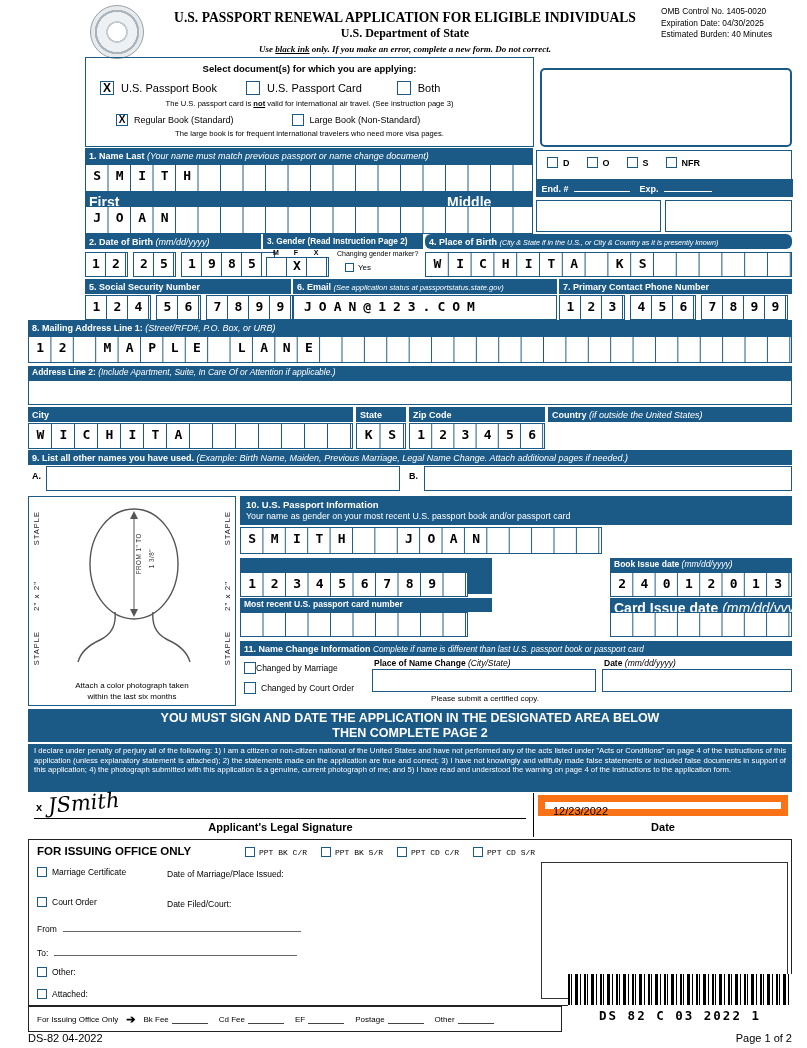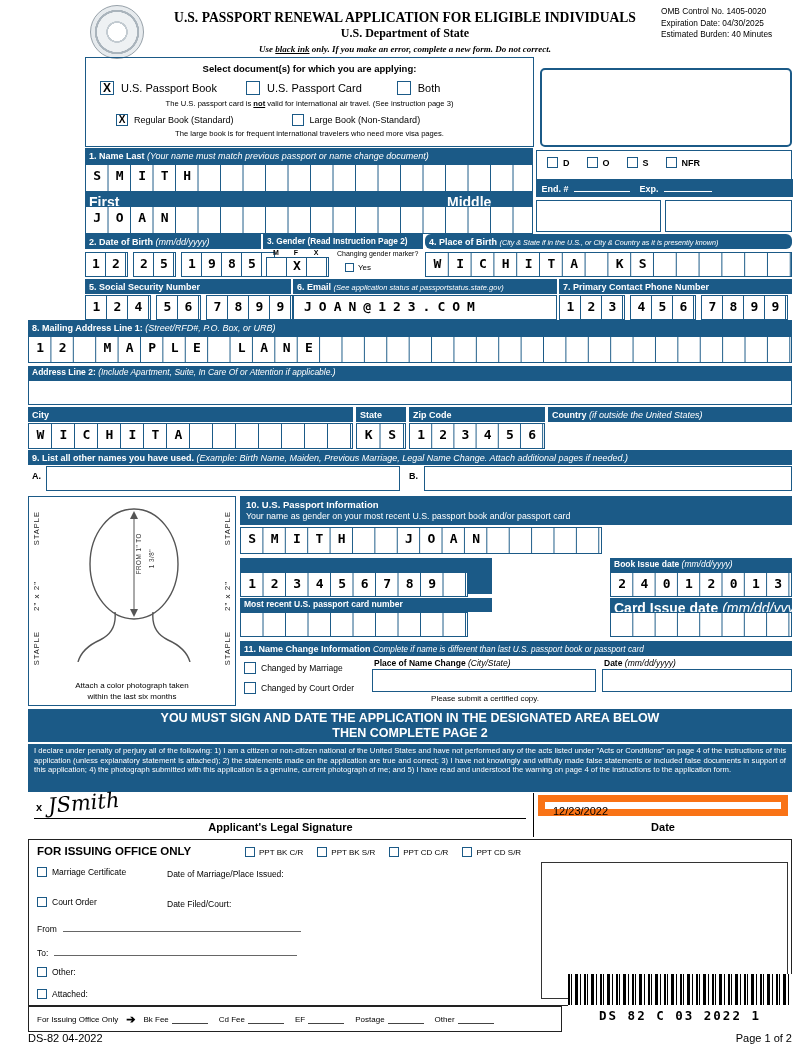--- a/index.html
+++ b/index.html
@@ -135,21 +135,21 @@
   #f10-book { left:240px; top:572px; width:228px; height:25px; line-height:21px; }
   #f10-bookdate { left:610px; top:572px; width:182px; height:25px; line-height:21px; --cell:22.3px; }
   #f10-card-bar { left:240px; top:598px; width:252px; height:14px; font-size:8.5px; padding:2px 4px; }
   #f10-carddate-bar { left:610px; top:598px; width:182px; height:14px; font-size:14px; padding:2px 4px; }
   #f10-card { left:240px; top:612px; width:228px; height:25px; }
   #f10-carddate { left:610px; top:612px; width:182px; height:25px; --cell:22.3px; }
 
   
   #f11-bar { left:240px; top:641px; width:552px; height:15px; }
   #f11-bar i { font-size:8.2px; }
-  #f11-m { left:244px; top:662px; font-size:8.5px; display:flex; align-items:center; gap:5px; }
+  #f11-m { left:244px; top:662px; font-size:8.5px; display:flex; align-items:center; }
   #f11-c { left:244px; top:682px; font-size:8.5px; display:flex; align-items:center; gap:5px; }
   #f11-place-label { left:374px; top:658px; font-size:8.5px; font-weight:bold; }
   #f11-place-label i { font-weight:normal; font-style:italic; }
   #f11-place-input { left:372px; top:669px; width:224px; height:23px; }
   #f11-date-label { left:604px; top:658px; font-size:8.5px; font-weight:bold; }
   #f11-date-label i { font-weight:normal; font-style:italic; }
   #f11-date-input { left:602px; top:669px; width:190px; height:23px; }
   #f11-note { left:360px; top:694px; width:250px; text-align:center; font-size:8px; }
 
   
@@ -165,21 +165,21 @@
   #sig-caption { left:28px; top:821px; width:505px; text-align:center; font-weight:bold; font-size:11px; }
   #sig-div { left:533px; top:793px; height:44px; border-left:1.2px solid #000; }
   #sig-date-box { left:538px; top:795px; width:250px; height:21px; border:7px solid #f97316; font-size:11px; line-height:19px; padding-left:8px; }
   #sig-date-caption { left:538px; top:821px; width:250px; text-align:center; font-weight:bold; font-size:11px; }
 
   
   #office { left:28px; top:839px; width:764px; height:167px; border:1.5px solid #222; }
   #office-title { position:absolute; left:8px; top:5px; font-size:11.5px; font-weight:bold; }
   #office-checks { position:absolute; left:216px; top:7px; display:flex; gap:14px; font-size:8px; align-items:center; }
   #office-checks .cb { width:10px; height:10px; }
-  .chk-item { display:flex; align-items:center; gap:4px; }
+  .chk-item { display:flex; align-items:center; gap:4px;font-family:Liberation Mono, monospace; }
   .o-row { position:absolute; font-size:8.5px; display:flex; align-items:center; gap:5px; }
   .o-row .cb { width:10px; height:10px; }
   #om-row { left:8px; top:27px; } #om-date { position:absolute; left:138px; top:29px; font-size:8.5px; }
   #oc-row { left:8px; top:57px; } #oc-date { position:absolute; left:138px; top:59px; font-size:8.5px; }
   #o-from { position:absolute; left:8px; top:83px; font-size:8.5px; }
   #o-from .uline { width:238px; border-color:#666; margin-left:6px; }
   #o-to { position:absolute; left:8px; top:107px; font-size:8.5px; }
   #o-to .uline { width:243px; border-color:#666; margin-left:6px; }
   #o-other { left:8px; top:127px; } #o-attached { left:8px; top:149px; }
   #office-rightbox { position:absolute; left:512px; top:22px; width:247px; height:137px; border:1px solid #333; background:#fff; }

